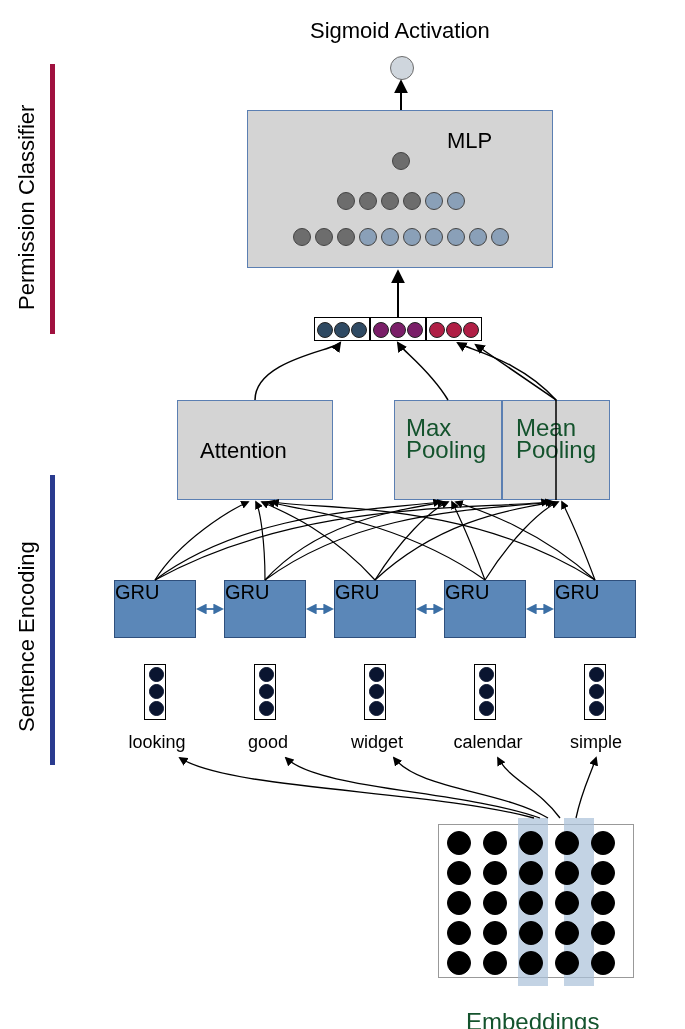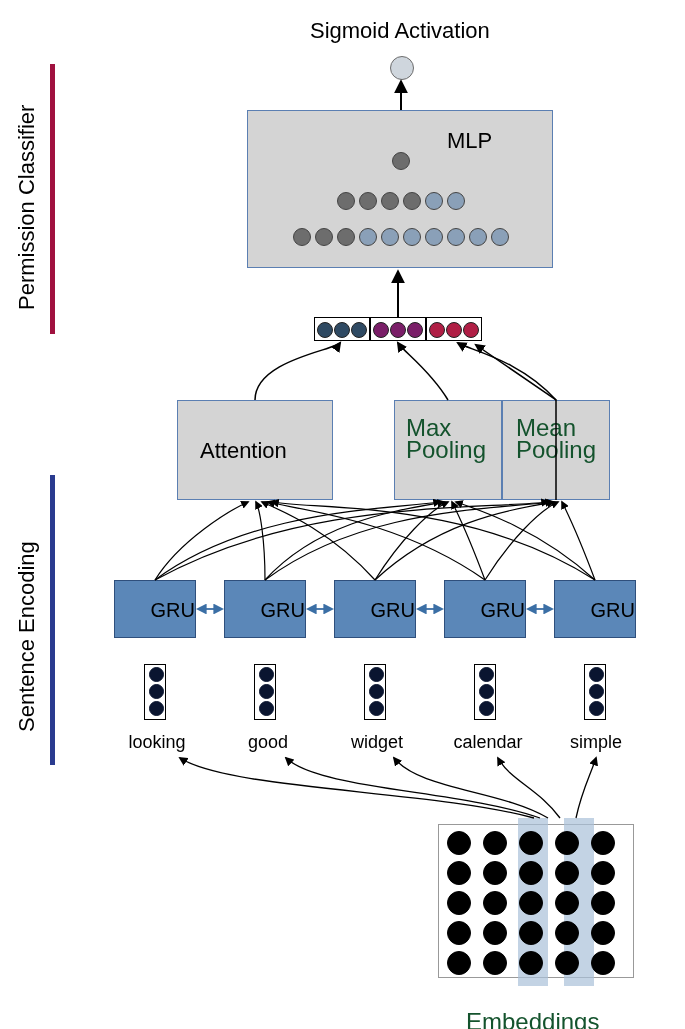--- a/index.html
+++ b/index.html
@@ -2,21 +2,21 @@
 <html><head>
 <meta charset="utf-8">
 <style>
   html,body{margin:0;padding:0;background:#fff;font-family:Arial,Helvetica,sans-serif}
   #stage{position:relative;width:685px;height:1029px;background:#fff;overflow:hidden}
   .vlabel{position:absolute;transform:rotate(-90deg);transform-origin:0 0;font-size:22px;color:#000}
   .bar{position:absolute;width:5px}
   .box{position:absolute;background:#d4d4d4;border:1px solid #5b7fb2;box-sizing:border-box}
   .txt{position:absolute;font-size:22px;color:#000}
   .smalltxt{position:absolute;font-size:24px;color:#14532d}
-  .gru{position:absolute;background:#5b87b8;border:1px solid #2f4f7c;box-sizing:border-box;text-align:right;font-size:20px;color:#000;padding-top:18px}
+  .gru{position:absolute;background:#5b87b8;border:1px solid #2f4f7c;box-sizing:border-box;text-align:left;font-size:20px;color:#000;}
   .wvec{position:absolute;background:#fff;border:1.5px solid #000;box-sizing:border-box}
   .dot{position:absolute;border-radius:50%}
   .feat{position:absolute;background:#fff;border:1.2px solid #000;box-sizing:border-box}
   svg.arrows{position:absolute;left:0;top:0;width:685px;height:1029px;pointer-events:none}
   .word{position:absolute;font-size:18px;color:#000;text-align:center}
   .emb{position:absolute;background:#fff;border:1px solid #999;box-sizing:border-box}
   .embcol{position:absolute;background:#a9c0d9;opacity:0.7}
 </style>
 </head>
 <body>

